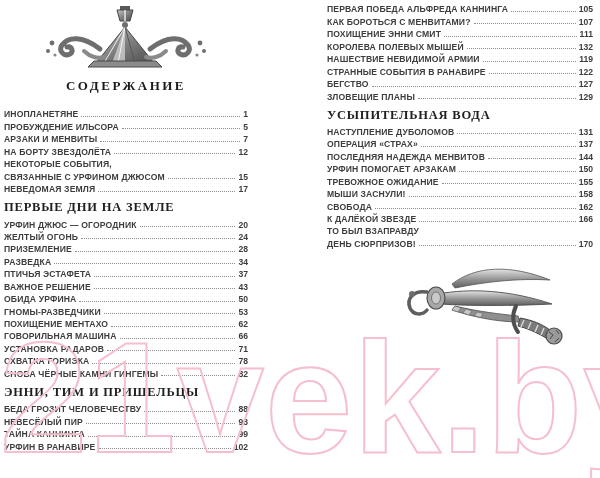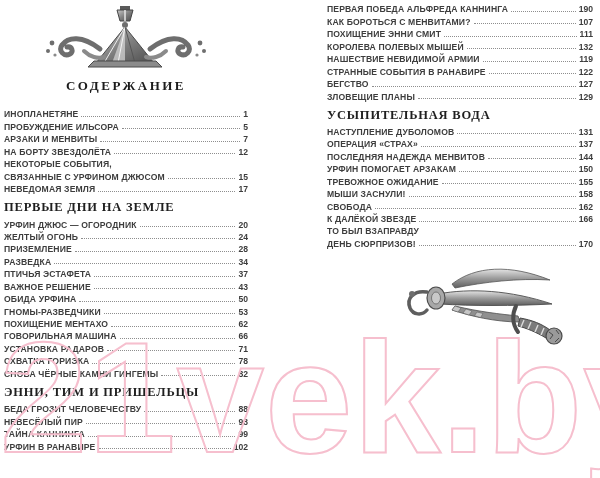--- a/index.html
+++ b/index.html
@@ -245,21 +245,21 @@
       </div>
     </div>
 </div>
 
 <div class="page-col right-page">
   <div style="height:2px"></div>
   <div>
       <div class="toc-row">
         <span class="toc-label">ПЕРВАЯ ПОБЕДА АЛЬФРЕДА КАННИНГА</span>
         <span class="toc-dots"></span>
-        <span class="toc-page">190</span>
+        <span class="toc-page">105</span>
       </div>
       <div class="toc-row">
         <span class="toc-label">КАК БОРОТЬСЯ С МЕНВИТАМИ?</span>
         <span class="toc-dots"></span>
         <span class="toc-page">107</span>
       </div>
       <div class="toc-row">
         <span class="toc-label">ПОХИЩЕНИЕ ЭННИ СМИТ</span>
         <span class="toc-dots"></span>
         <span class="toc-page">111</span>

